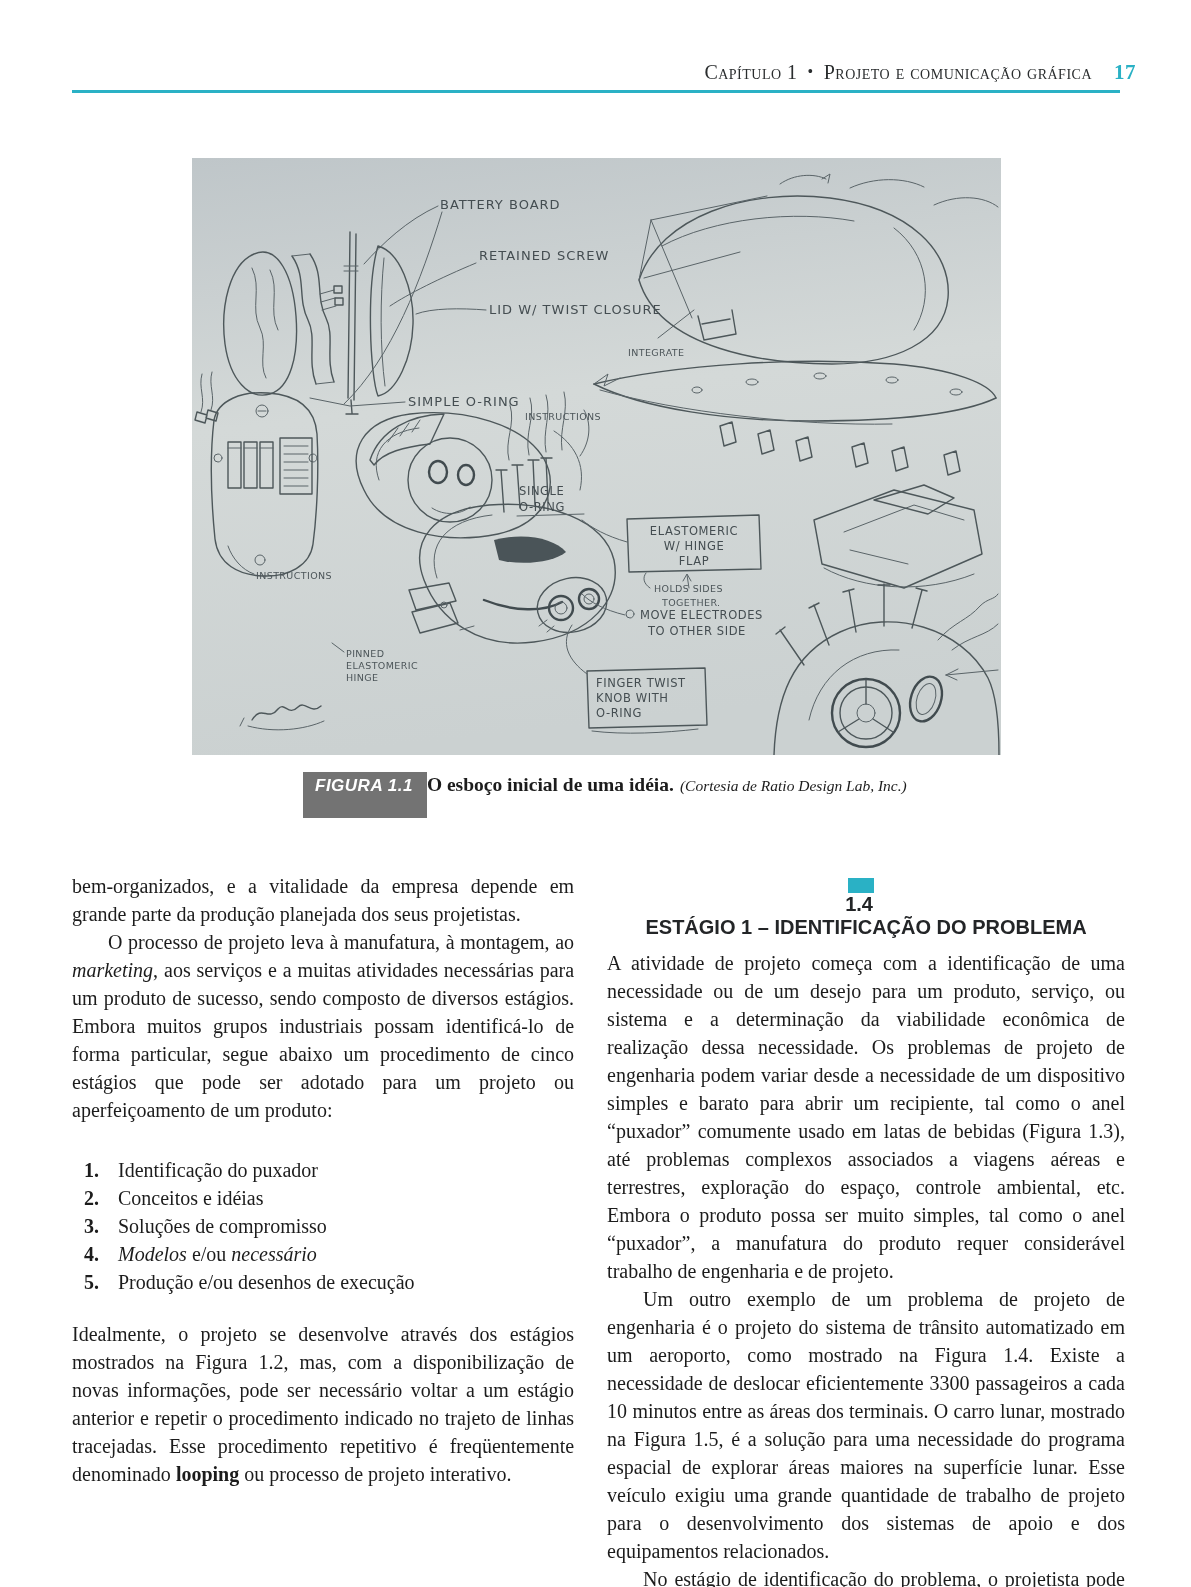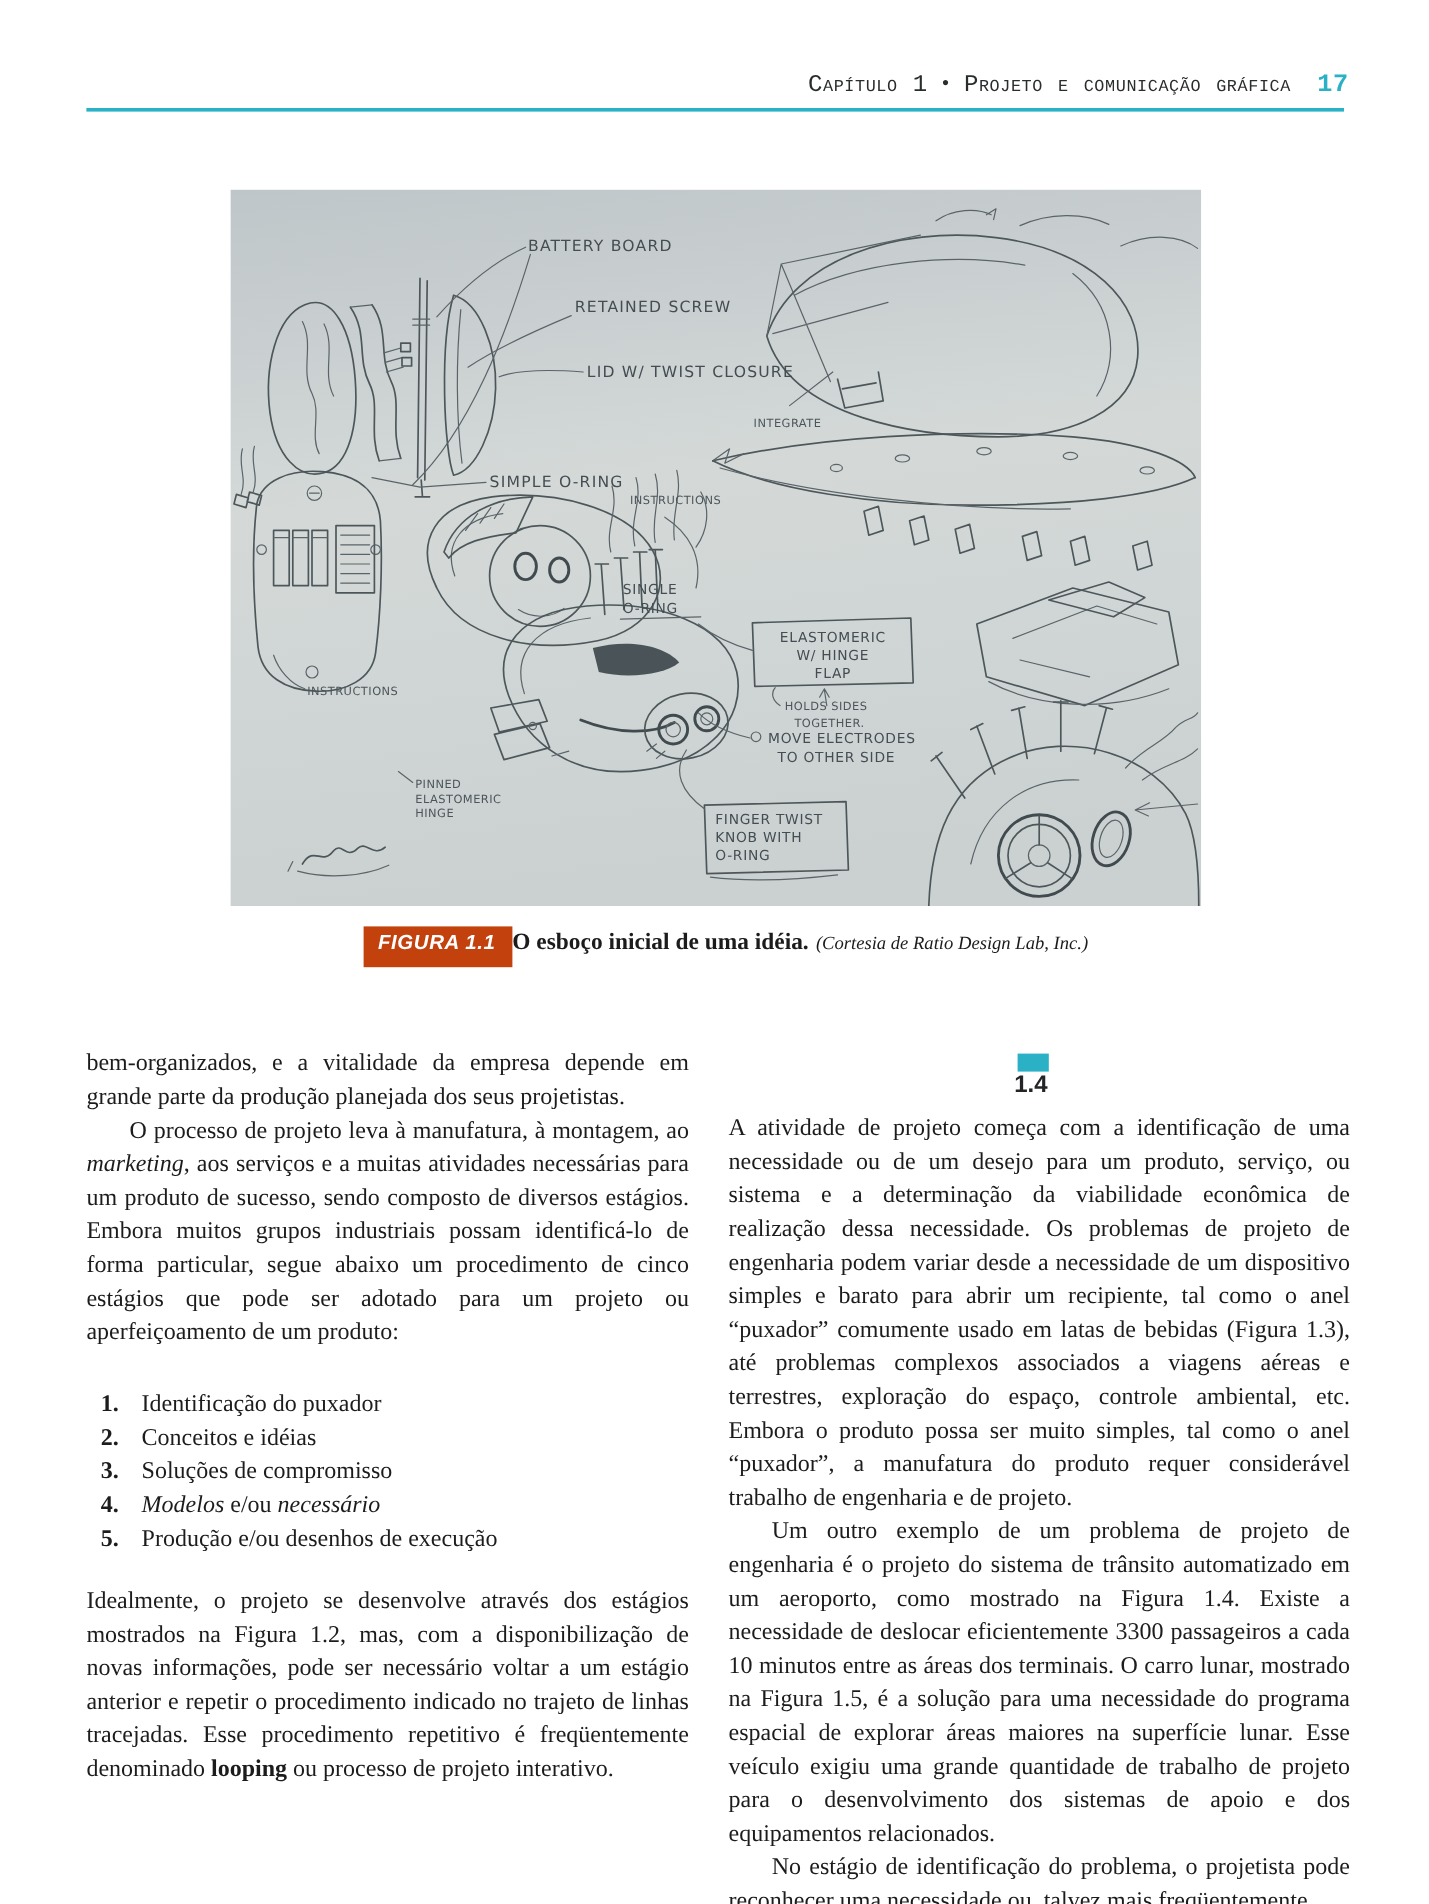--- a/index.html
+++ b/index.html
@@ -1,42 +1,42 @@
 <!DOCTYPE html>
 <html lang="pt"><head>
 <meta charset="utf-8">
 <style>
   html,body{margin:0;padding:0;background:#ffffff;}
   body{width:1191px;height:1587px;position:relative;overflow:hidden;
        font-family:"Liberation Serif",serif;color:#1c1c1c;}
   .page{position:absolute;inset:0;background:#ffffff;}
 
   
-  .running-header{position:absolute;left:76px;top:60px;width:1048px;text-align:right;
-    font-family:Liberation Mono, monospace;font-size:20px;color:#2a2d2e;
+  .running-header{position:absolute;left:88px;top:60px;width:1048px;text-align:right;
+    font-family:Liberation Serif, serif;font-size:20px;color:#2a2d2e;
     letter-spacing:.5px;white-space:nowrap;}
   .running-header .sc{font-variant:small-caps;}
   .running-header .sep{margin:0 10px;font-size:16px;position:relative;top:-2px;}
   .running-header .pagenum{color:#2ab1c5;font-weight:bold;font-size:21px;margin-left:22px;}
   .header-rule{position:absolute;left:72px;top:90px;width:1048px;height:3px;background:#2ab1c5;}
 
   
   .figure-svg{position:absolute;left:192px;top:158px;}
   .sk{fill:none;stroke:#4d575a;stroke-width:1.4;stroke-linecap:round;stroke-linejoin:round;}
   .skt{fill:none;stroke:#5a6468;stroke-width:1;stroke-linecap:round;stroke-linejoin:round;}
   .skb{fill:none;stroke:#414b4f;stroke-width:2.4;stroke-linecap:round;stroke-linejoin:round;}
   .ink{fill:#4a5458;stroke:none;}
   .hand{font-family:"DejaVu Sans",sans-serif;font-size:13px;letter-spacing:1px;fill:#444d51;}
   .hand-m{font-family:"DejaVu Sans",sans-serif;font-size:11.5px;letter-spacing:.6px;fill:#444d51;}
   .hand-s{font-family:"DejaVu Sans",sans-serif;font-size:9.5px;letter-spacing:.4px;fill:#4c5559;}
 
   
   .figure-caption{position:absolute;left:303px;top:772px;display:flex;align-items:baseline;white-space:nowrap;}
-  .figure-badge{background:#c2410c;color:#ffffff;font-family:"Liberation Sans",sans-serif;
-    font-weight:bold;font-style:italic;font-size:17px;padding:4px 14px 10px 12px;letter-spacing:.5px;}
+  .figure-badge{background:#737373;color:#ffffff;font-family:"Liberation Sans",sans-serif;
+    font-weight:bold;font-style:italic;font-size:17px;padding:4px 14px 22px 12px;letter-spacing:.5px;}
   .caption-bold{font-weight:bold;font-size:19.5px;}
   .caption-credit{font-style:italic;font-size:15.5px;margin-left:6px;}
 
   
   .columns{position:absolute;left:72px;top:872px;width:1053px;display:flex;gap:33px;}
   .col-left{width:508px;}
   .col-right{width:524px;}
   .col p{margin:0;font-size:20px;line-height:28px;text-align:justify;}
   .indent{text-indent:36px;}
   .i{font-style:italic;}
@@ -249,20 +249,21 @@
         </div>
       </div>
 
       <p><span>Idealmente, o projeto se desenvolve através dos estágios mostrados na Figura 1.2, mas, com a disponibilização de novas informações, pode ser necessário voltar a um estágio anterior e repetir o procedimento indicado no trajeto de linhas tracejadas. Esse procedimento repetitivo é freqüentemente denominado </span><span class="bi">looping</span><span> ou processo de projeto interativo.</span></p>
     </div>
 
     <div class="col col-right">
       <div class="section-heading">
         <span class="section-marker"></span>
         <span class="section-number">1.4</span>
+        <span>ESTÁGIO 1 – IDENTIFICAÇÃO DO PROBLEMA</span>
       </div>
       <p>A atividade de projeto começa com a identificação de uma necessidade ou de um desejo para um produto, serviço, ou sistema e a determinação da viabilidade econômica de realização dessa necessidade. Os problemas de projeto de engenharia podem variar desde a necessidade de um dispositivo simples e barato para abrir um recipiente, tal como o anel “puxador” comumente usado em latas de bebidas (Figura 1.3), até problemas complexos associados a viagens aéreas e terrestres, exploração do espaço, controle ambiental, etc. Embora o produto possa ser muito simples, tal como o anel “puxador”, a manufatura do produto requer considerável trabalho de engenharia e de projeto.</p>
       <p class="indent">Um outro exemplo de um problema de projeto de engenharia é o projeto do sistema de trânsito automatizado em um aeroporto, como mostrado na Figura 1.4. Existe a necessidade de deslocar eficientemente 3300 passageiros a cada 10 minutos entre as áreas dos terminais. O carro lunar, mostrado na Figura 1.5, é a solução para uma necessidade do programa espacial de explorar áreas maiores na superfície lunar. Esse veículo exigiu uma grande quantidade de trabalho de projeto para o desenvolvimento dos sistemas de apoio e dos equipamentos relacionados.</p>
       <p class="indent">No estágio de identificação do problema, o projetista pode reconhecer uma necessidade ou, talvez mais freqüentemente,</p>
     </div>
 
   </div>
 </div>
 
 </body></html>

